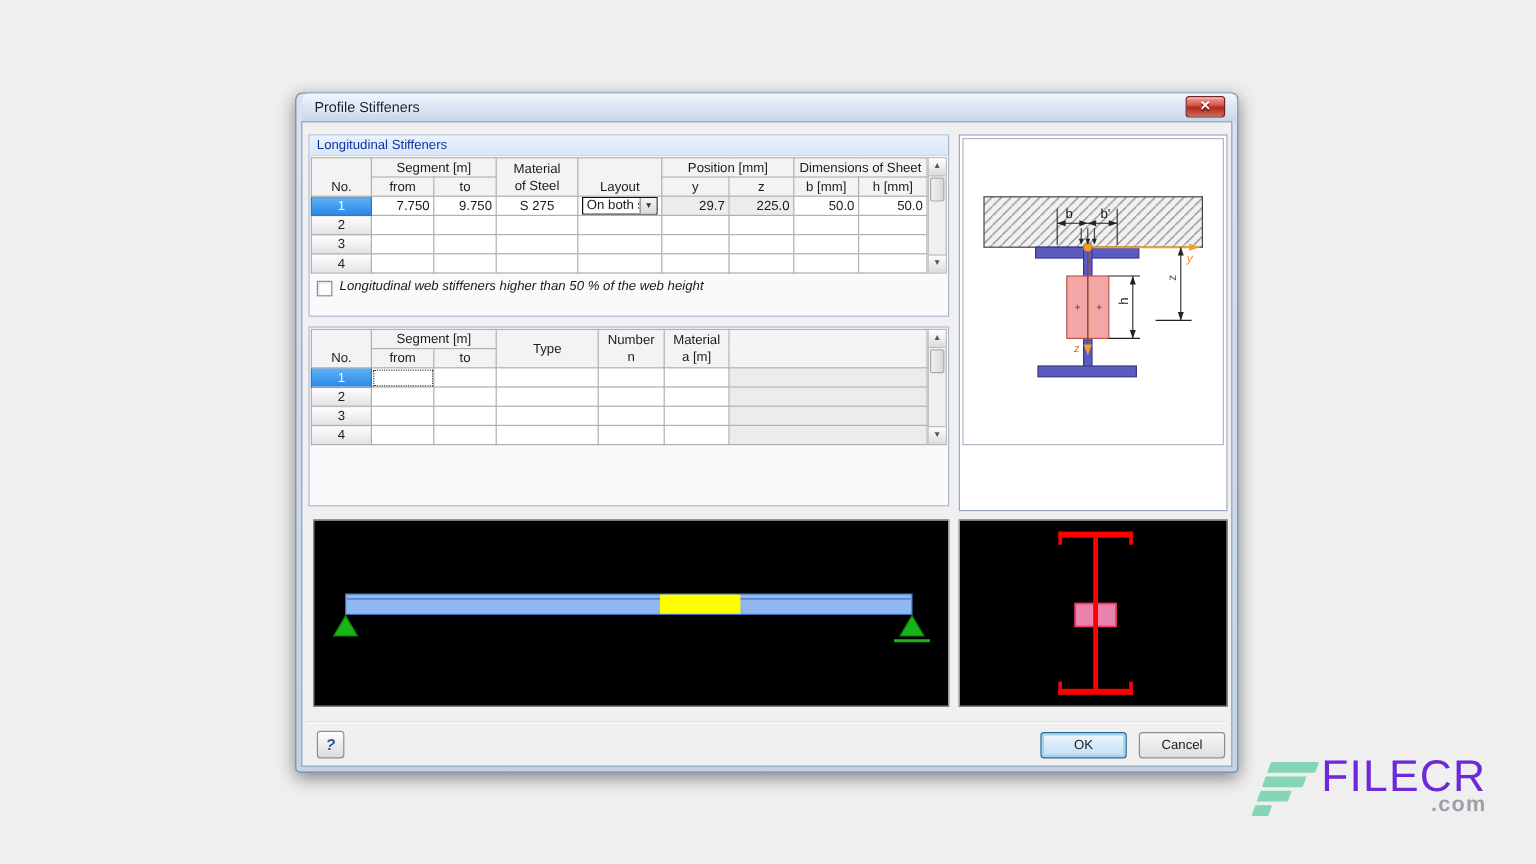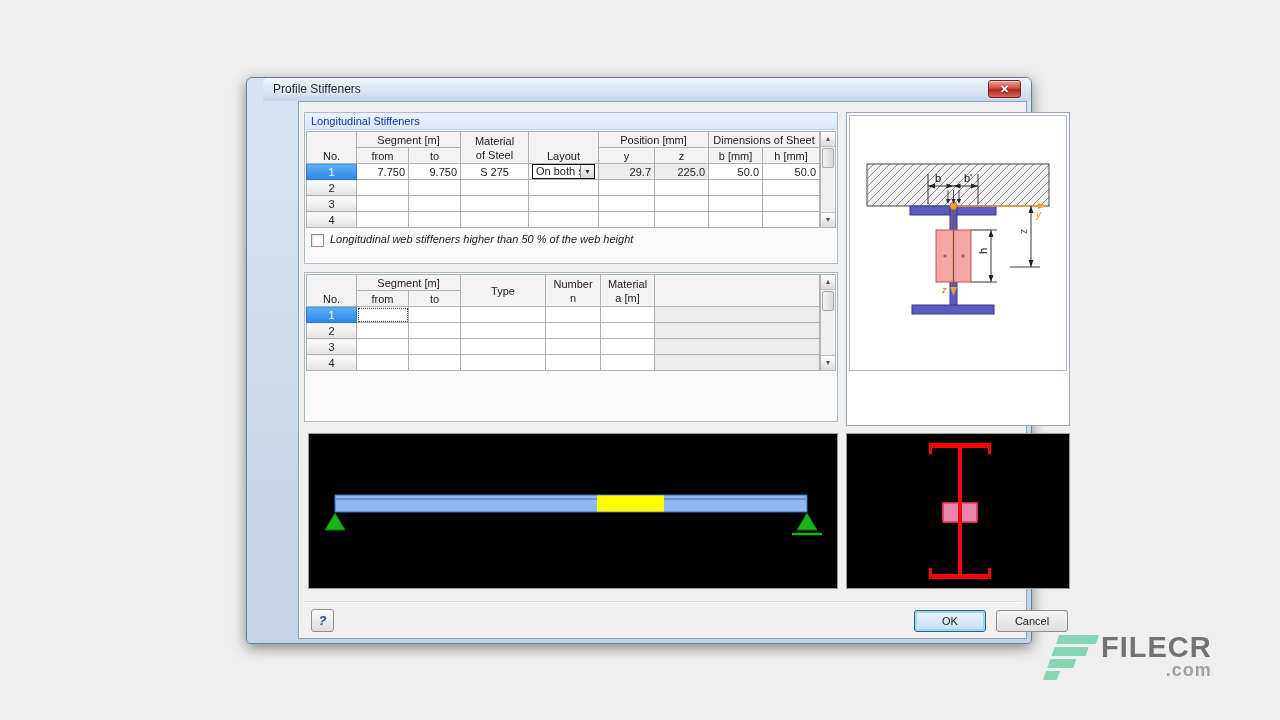--- a/index.html
+++ b/index.html
@@ -3,28 +3,28 @@
 <meta charset="utf-8">
 <style>
   * { box-sizing: border-box; margin: 0; padding: 0; }
   html,body { width:1280px; height:720px; overflow:hidden; }
   body { background:#efefef; font-family:"Liberation Sans", sans-serif; font-size:11px; color:#1a1a1a; position:relative; }
 
   
   .dialog { position:absolute; left:246px; top:77px; width:786px; height:567px;
     background:linear-gradient(#d7e3f0,#c3d3e4); border:1px solid #69809a; border-radius:6px 6px 4px 4px;
     box-shadow:0 4px 14px rgba(0,0,0,.45); }
-  .titlebar { position:absolute; left:16px; top:0; right:0; height:23px;
+  .titlebar { position:absolute; left:5px; top:0; right:0; height:23px;
     background:linear-gradient(#f0f6fc,#d9e5f2 55%, #c6d6e8); border-radius:5px 5px 0 0; }
   .title { position:absolute; left:10px; top:4px; font-size:12px; color:#15202e; text-shadow:0 1px 2px #fff; }
   .close-btn { position:absolute; top:2px; right:10px; width:33px; height:18px; border:1px solid #772222; border-radius:3px;
     background:linear-gradient(#eba19a 0%, #d9574b 40%, #b12a1c 55%, #d06a5b 100%);
     box-shadow:inset 0 1px 0 rgba(255,255,255,.55); text-align:center; cursor:pointer; }
   .close-btn span { color:#fff; font-size:11px; font-weight:bold; line-height:17px; text-shadow:0 1px 1px #5c1313; }
-  .client { position:absolute; left:4px; top:23px; right:4px; bottom:4px; background:#f0f0f0; border:1px solid #8ba1b8;margin-left:47px; }
+  .client { position:absolute; left:4px; top:23px; right:4px; bottom:4px; background:#f0f0f0; border:1px solid #8ba1b8; }
 
   
   .group { position:absolute; background:#fafafa; border:1px solid #aab8d2; }
   .g1 { left:5px; top:10px; width:534px; height:152px; }
   .g2 { left:5px; top:170px; width:534px; height:150px; }
   .group-title { height:17px; line-height:16px; padding-left:6px; color:#0f35a5;
     background:linear-gradient(#eaf2fd,#d8e7f8); border-bottom:1px solid #c8d6ea; }
 
   
   .table-wrap { position:relative; margin:1px 1px 0 1px; height:97px; }
@@ -80,21 +80,21 @@
   .btn { position:absolute; top:508px; height:22px; border-radius:3px; text-align:center; line-height:20px; cursor:pointer; font-size:11px; }
   .ok { left:615px; width:72px; border:1px solid #2c628b; box-shadow:inset 0 0 0 2px #9fd4ef;
     background:linear-gradient(#f0f8fe,#d7eafa 48%, #c3def5); }
   .cancel { left:697px; width:72px; border:1px solid #8e8e8e; background:linear-gradient(#f6f6f6,#dedede); }
 
   
   .wm { position:absolute; left:1051px; top:632px; display:flex; align-items:flex-start; }
   .wm-bars { display:flex; flex-direction:column; gap:3px; transform:skewX(-20deg); margin:3px 10px 0 0; }
   .wm-bar { height:9px; background:#84d6b4; border-radius:1px; }
   .wm-text { display:flex; flex-direction:column; }
-  .wm-name { font-size:29px; font-weight:bold; color:#737373; letter-spacing:1px; line-height:30px; }
+  .wm-name { font-size:37px; font-weight:normal; color:#6d28d9; letter-spacing:1px; line-height:30px; }
   .wm-dom { font-size:18px; font-weight:bold; color:#9aa0a6; text-align:right; margin-top:-2px; letter-spacing:1px; }
 </style>
 </head>
 <body>
 
 <div class="page">
 
   <div class="dialog">
 
     <div class="titlebar">

